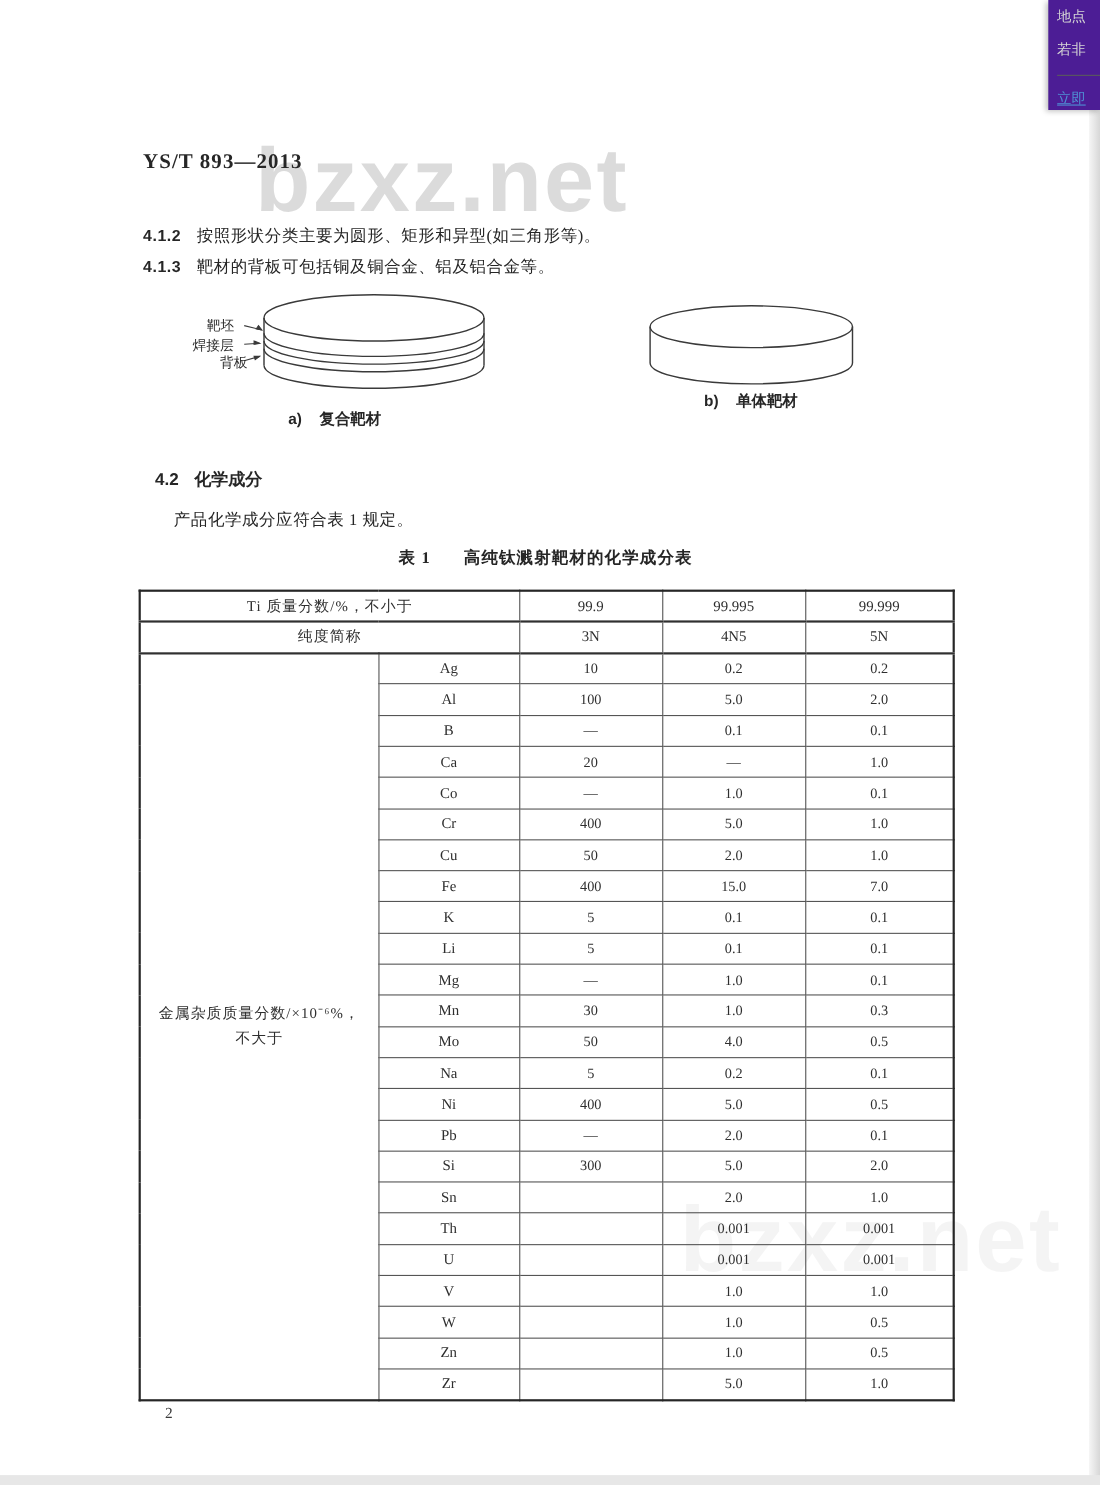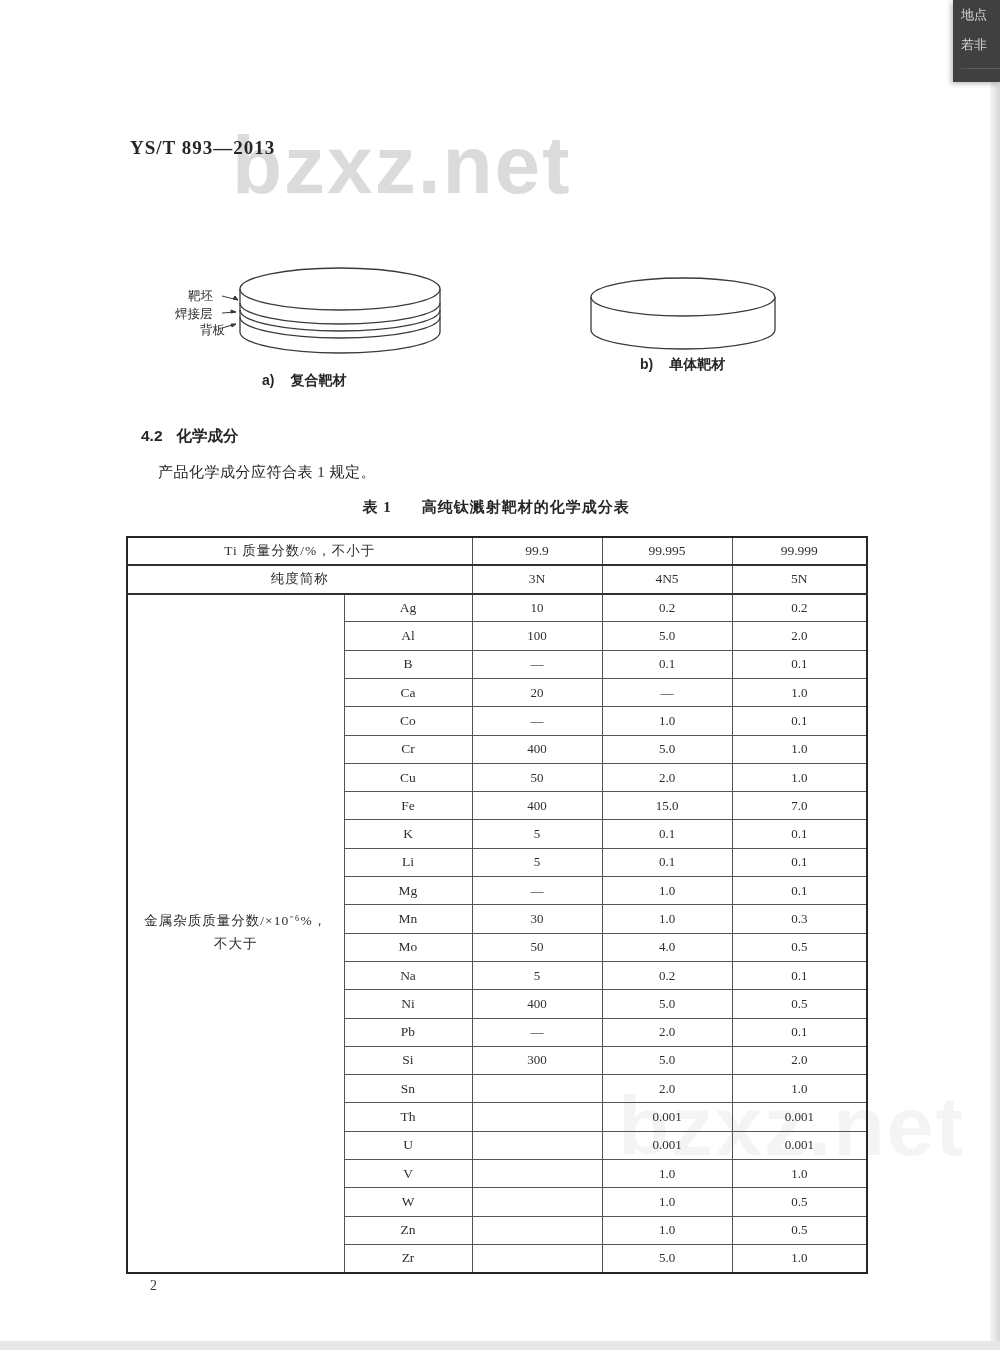--- a/index.html
+++ b/index.html
@@ -14,22 +14,22 @@
   .edge-right {
     position:absolute; top:0; right:0; width:10px; height:1350px;
     background:linear-gradient(to right,#f6f6f6,#d7d7d7);
   }
   .edge-bottom {
     position:absolute; left:0; bottom:0; width:1000px; height:9px;
     background:#e7e7e7;
   }
   
   .overlay-panel {
-    position:absolute; top:0; right:0; width:47px; height:82px;
-    background:#404040; box-shadow:-2px 2px 5px rgba(0,0,0,0.25);
+    position:absolute; top:0; right:0; width:47px; height:100px;
+    background:#4c1d95; box-shadow:-2px 2px 5px rgba(0,0,0,0.25);
     padding:8px 0 0 8px; overflow:hidden;
     font-family:"Liberation Sans", sans-serif;
   }
   .overlay-panel .op-line { color:#d6d6d6; font-size:13px; line-height:1; margin-bottom:17px; white-space:nowrap; }
   .overlay-panel .op-divider { width:60px; height:1px; background:#5a5a5c; margin:2px 0 12px 0; }
   .overlay-panel .op-link { color:#4f8fd4; font-size:13px; text-decoration:underline; white-space:nowrap; cursor:pointer; }
   
   .watermark {
     position:absolute; font-family:"Liberation Sans", sans-serif;
     font-weight:bold; white-space:nowrap; pointer-events:none;
@@ -72,20 +72,26 @@
 </head>
 <body>
 
 <div class="page">
 
   <div class="watermark wm-main">bzxz.net</div>
   <div class="watermark wm-faint">bzxz.net</div>
 
   <div class="doc-code">YS/T 893—2013</div>
 
+  <div class="clause clause-1">
+    <span class="cnum">4.1.2</span><span>按照形状分类主要为圆形、矩形和异型(如三角形等)。</span>
+  </div>
+  <div class="clause clause-2">
+    <span class="cnum">4.1.3</span><span>靶材的背板可包括铜及铜合金、铝及铝合金等。</span>
+  </div>
 
   <svg class="figure-svg" width="740" height="100" viewBox="0 0 740 100">
     <g stroke="#3a3a3a" stroke-width="1.3" fill="none">
 
       <ellipse cx="210" cy="31" rx="100" ry="21"></ellipse>
       <path d="M110,31 L110,74"></path>
       <path d="M310,31 L310,74"></path>
       <path d="M110,45 A100,21 0 0 0 310,45"></path>
       <path d="M110,52 A100,21 0 0 0 310,52"></path>
       <path d="M110,59 A100,21 0 0 0 310,59"></path>

